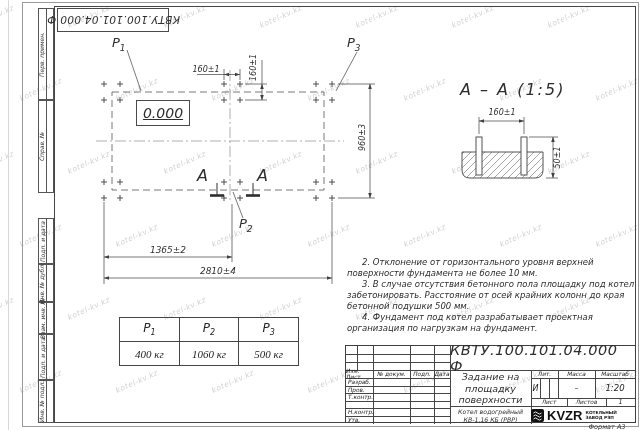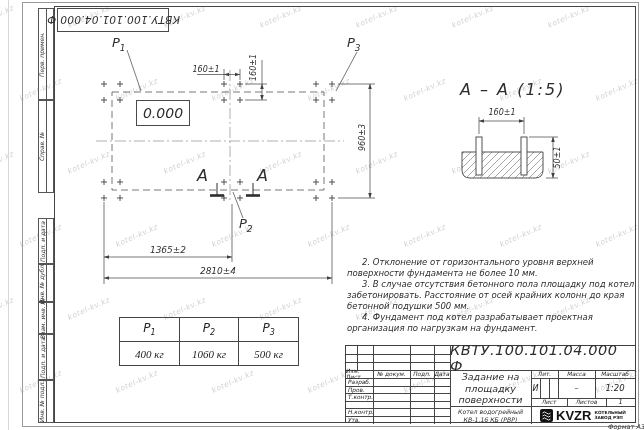--- a/index.html
+++ b/index.html
@@ -212,21 +212,21 @@
   <div class="t" style="left:112px;top:35px;font-size:13px;">
     <span>P</span><sub style="font-size:9px;">1</sub>
   </div>
   <div class="t" style="left:347px;top:35px;font-size:13px;">
     <span>P</span><sub style="font-size:9px;">3</sub>
   </div>
   <div class="t" style="left:239px;top:216px;font-size:13px;">
     <span>P</span><sub style="font-size:9px;">2</sub>
   </div>
 
-  <div class="box" style="left:136px;top:100px;width:52px;height:24px;display:flex;align-items:center;justify-content:center;">
+  <div class="box" style="left:136px;top:100px;width:52px;height:24px;display:flex;align-items:center;justify-content:center;text-decoration:underline;">
     <span style="font-size:14px;font-style:italic;">0.000</span>
   </div>
 
   <div class="t ctr dimtxt" style="left:186px;top:65px;width:40px;">160±1</div>
   <div class="rotwrap" style="left:234px;top:62px;width:40px;height:10px;">
     <span class="rot90 dimtxt">160±1</span>
   </div>
   <div class="rotwrap" style="left:343px;top:132px;width:40px;height:10px;">
     <span class="rot90 dimtxt">960±3</span>
   </div>
@@ -321,28 +321,28 @@
     <div class="tb-small" style="left:212px;top:24px;width:37px;height:8px;">Масса</div>
     <div class="tb-small" style="left:249px;top:24px;width:40px;height:8px;">Масштаб</div>
     <div class="tb-small" style="left:185px;top:32px;width:9px;height:20px;font-size:8px;">И</div>
     <div class="tb-small" style="left:212px;top:32px;width:37px;height:20px;font-size:8px;">–</div>
     <div class="tb-small" style="left:249px;top:32px;width:40px;height:20px;font-size:8.5px;">1:20</div>
 
     <div class="tb-small" style="left:185px;top:52px;width:36px;height:8px;">Лист</div>
     <div class="tb-small" style="left:221px;top:52px;width:39px;height:8px;">Листов</div>
     <div class="tb-small" style="left:260px;top:52px;width:29px;height:8px;font-size:6.5px;">1</div>
 
-    <div class="abs" style="left:185px;top:60px;width:104px;height:18px;display:flex;align-items:center;justify-content:center;gap:3px;">
+    <div class="abs" style="left:185px;top:60px;width:104px;height:18px;display:flex;align-items:center;justify-content:flex-start;gap:3px;">
       <svg width="13" height="13" viewBox="0 0 13 13">
         <rect x="0" y="0" width="13" height="13" rx="2" fill="#111"></rect>
         <path d="M2.5,4 q2,-2.2 4,0 t4,0 M2.5,7 q2,-2.2 4,0 t4,0 M2.5,10 q2,-2.2 4,0 t4,0" stroke="#fff" stroke-width="0.9" fill="none"></path>
       </svg>
       <span style="font-family:'Liberation Sans',sans-serif;font-weight:bold;font-size:13px;color:#111;">KVZR</span>
       <span class="abs" style="position:static;display:flex;flex-direction:column;justify-content:center;">
         <span style="font-size:4.3px;font-weight:bold;color:#222;line-height:5px;">КОТЕЛЬНЫЙ</span>
         <span style="font-size:4.3px;font-weight:bold;color:#222;line-height:5px;">ЗАВОД РЭП</span>
       </span>
     </div>
   </div>
 
-  <div class="t ctr" style="left:569px;top:422.5px;width:76px;font-size:6.5px;text-align:right;">Формат А3</div>
+  <div class="t ctr" style="left:569px;top:422.5px;width:76px;font-size:6.5px;">Формат А3</div>
 
 </div>
 
 </body></html>

